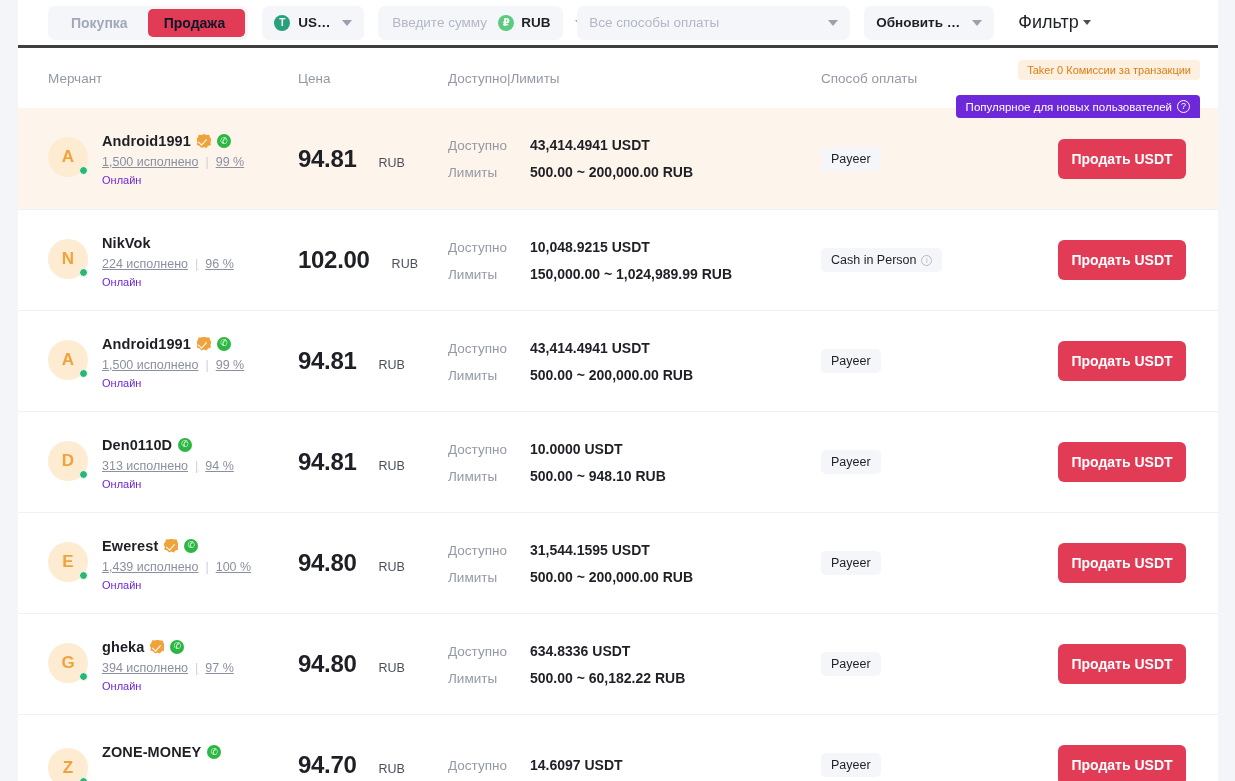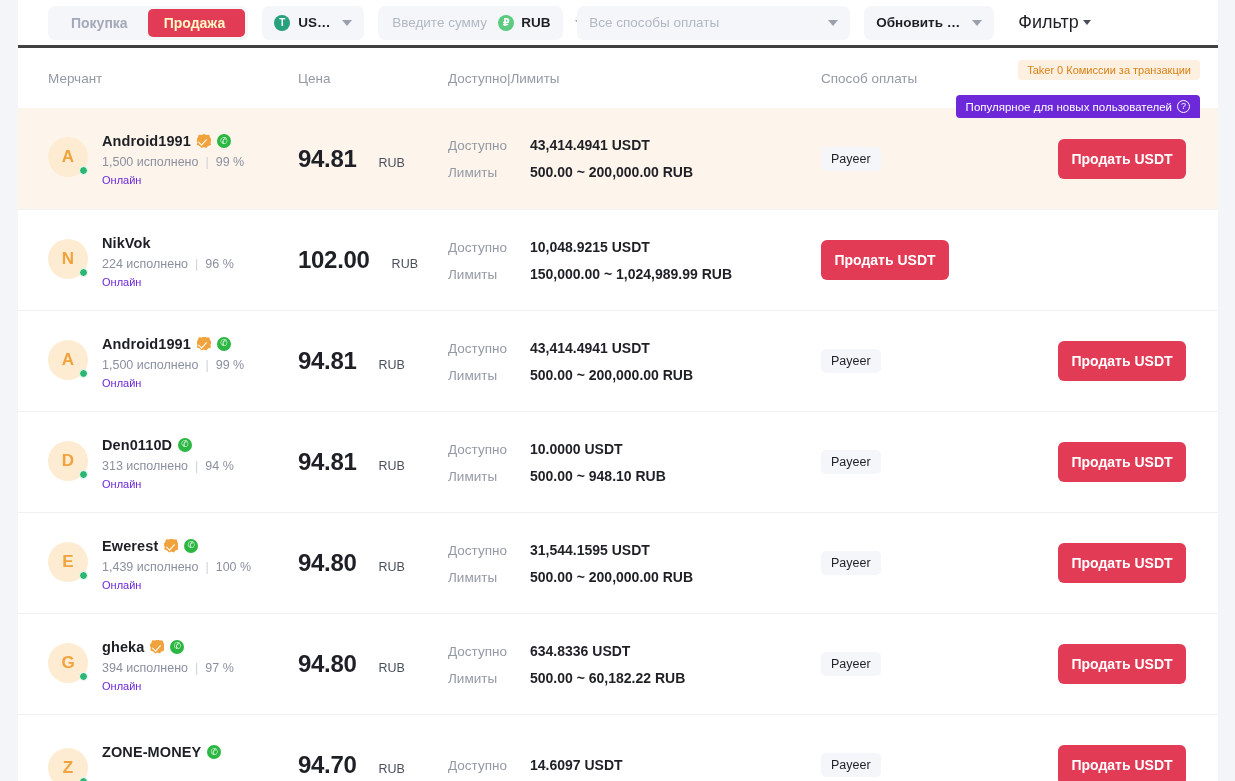--- a/index.html
+++ b/index.html
@@ -59,21 +59,21 @@
     border-radius: 5px;
     font-size: 14px;
     font-weight: bold;
     color: #a4a9b8;
     cursor: pointer;
     font-family: inherit;
     line-height: 28px;
   }
   .side-btn.active {
     background: #e23b56;
-    color: #fef9c3;
+    color: #0f172a;
     padding-left: 16px;
   }
 
   .select-box {
     display: flex;
     align-items: center;
     background: #f5f6fa;
     border-radius: 7px;
     height: 34px;
     padding: 0 12px;
@@ -292,20 +292,21 @@
     font-size: 9px;
     flex: 0 0 auto;
     line-height: 1;
   }
 
   .m-stats {
     margin-top: 6px;
     font-size: 12.5px;
     color: #8b90a0;
     white-space: nowrap;
+    text-decoration: underline;
   }
   .m-stats .sep { margin: 0 7px; color: #cfd2da; }
   .m-online {
     margin-top: 5px;
     font-size: 11px;
     color: #6d28d9;
   }
 
   .price-cell { display: flex; align-items: baseline; gap: 22px; }
   .price-val {
@@ -472,20 +473,24 @@
           <div class="col-limits limits-cell">
             <div class="limits-line">
               <span class="limits-key">Доступно</span>
               <span class="limits-val">10,048.9215 USDT</span>
             </div>
             <div class="limits-line">
               <span class="limits-key">Лимиты</span>
               <span class="limits-val">150,000.00 ~ 1,024,989.99 RUB</span>
             </div>
           </div>
+          <div class="col-pay"><span class="pay-chip">
+              <span>Cash in Person</span>
+              <span class="info-circle">i</span>
+            </span></div>
           <div class="col-action">
             <button class="sell-btn">Продать USDT</button>
           </div>
         </div>
         <div class="row">
           <div class="col-merchant merchant-cell">
             <div class="avatar-wrap">
               <div class="avatar">A</div>
               <span class="online-dot"></span>
             </div>

